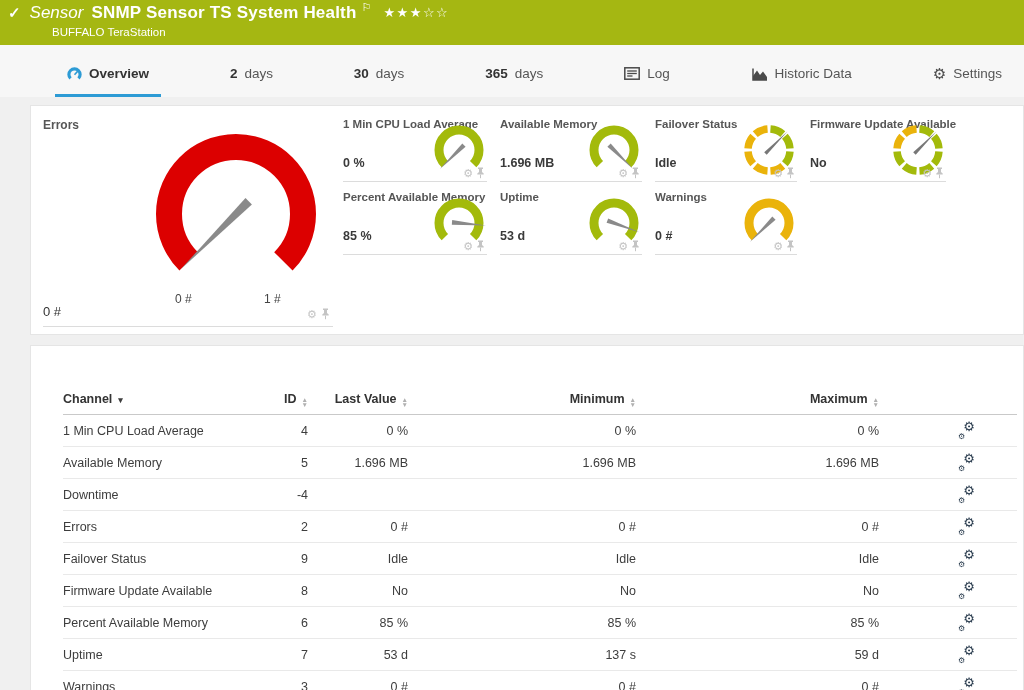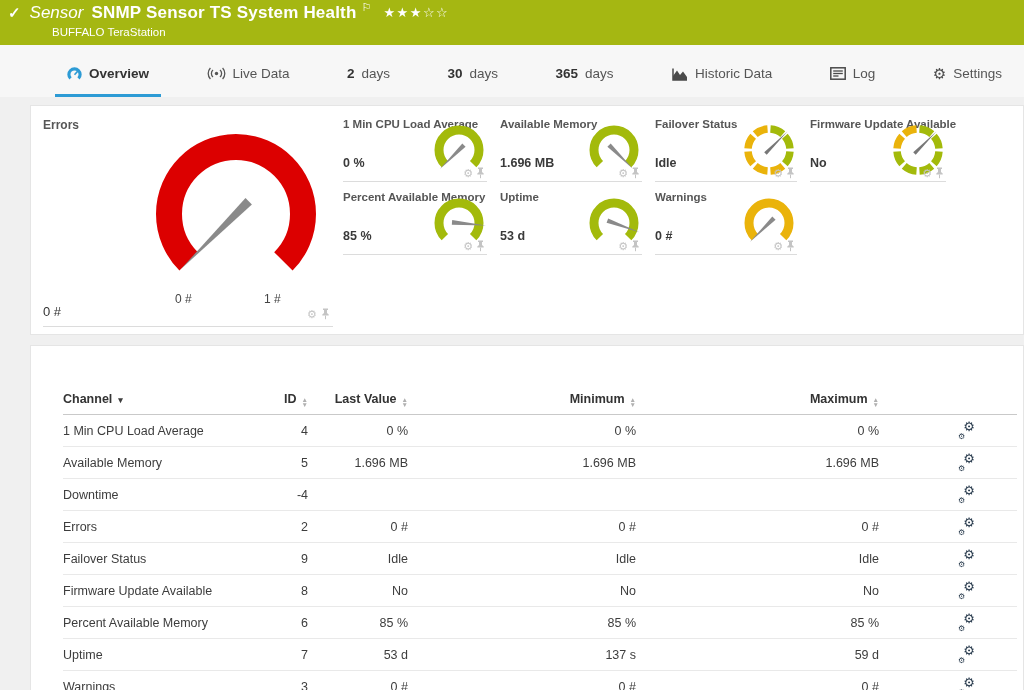--- a/index.html
+++ b/index.html
@@ -85,59 +85,50 @@
     <div class="tab active">
       <span class="ticon">
         <svg width="15" height="14" viewBox="0 0 16 15">
           <path d="M3.76 12.24 A6 6 0 1 1 12.24 12.24" fill="none" stroke="#2d9bd5" stroke-width="3.4"></path>
           <line x1="8" y1="8.4" x2="12.2" y2="3.6" stroke="#2d9bd5" stroke-width="1.7"></line>
         </svg>
       </span>
       <span>Overview</span>
     </div>
     <div class="tab">
-      <span class="ticon">
-        <svg width="19" height="13" viewBox="0 0 19 13">
-          <circle cx="9.5" cy="6.5" r="1.7" fill="#555"></circle>
-          <path d="M6 3 A4.6 4.6 0 0 0 6 10 M3.4 1 A8 8 0 0 0 3.4 12 M13 3 A4.6 4.6 0 0 1 13 10 M15.6 1 A8 8 0 0 1 15.6 12" fill="none" stroke="#555" stroke-width="1.3"></path>
-        </svg>
-      </span>
-      <span>Live Data</span>
-    </div>
-    <div class="tab">
       <span class="num">2</span>
       <span>days</span>
     </div>
     <div class="tab">
       <span class="num">30</span>
       <span>days</span>
     </div>
     <div class="tab">
       <span class="num">365</span>
       <span>days</span>
-    </div>
-    <div class="tab">
-      <span class="ticon">
-        <svg width="17" height="14" viewBox="0 0 17 14">
-          <path d="M2 13 L2 9 L6 3.5 L9 8 L12 4.5 L16 10 L16 13 Z" fill="#4a4a4a"></path>
-          <path d="M2 1.5 L2 13 L16 13" stroke="#4a4a4a" stroke-width="1.5" fill="none"></path>
-        </svg>
-      </span>
-      <span>Historic Data</span>
     </div>
     <div class="tab">
       <span class="ticon">
         <svg width="16" height="13" viewBox="0 0 16 13">
           <rect x="0.8" y="0.8" width="14.4" height="11.4" fill="none" stroke="#4a4a4a" stroke-width="1.5"></rect>
           <line x1="3.2" y1="4" x2="12.8" y2="4" stroke="#4a4a4a" stroke-width="1.3"></line>
           <line x1="3.2" y1="6.5" x2="12.8" y2="6.5" stroke="#4a4a4a" stroke-width="1.3"></line>
           <line x1="3.2" y1="9" x2="8.5" y2="9" stroke="#4a4a4a" stroke-width="1.3"></line>
         </svg>
       </span>
       <span>Log</span>
+    </div>
+    <div class="tab">
+      <span class="ticon">
+        <svg width="17" height="14" viewBox="0 0 17 14">
+          <path d="M2 13 L2 9 L6 3.5 L9 8 L12 4.5 L16 10 L16 13 Z" fill="#4a4a4a"></path>
+          <path d="M2 1.5 L2 13 L16 13" stroke="#4a4a4a" stroke-width="1.5" fill="none"></path>
+        </svg>
+      </span>
+      <span>Historic Data</span>
     </div>
     <div class="tab">
       <span class="ticon">
         <span style="font-size:15px;color:#4a4a4a;line-height:14px">⚙</span>
       </span>
       <span>Settings</span>
     </div>
   </div>
 
 <div class="panel" id="gauges-panel">

